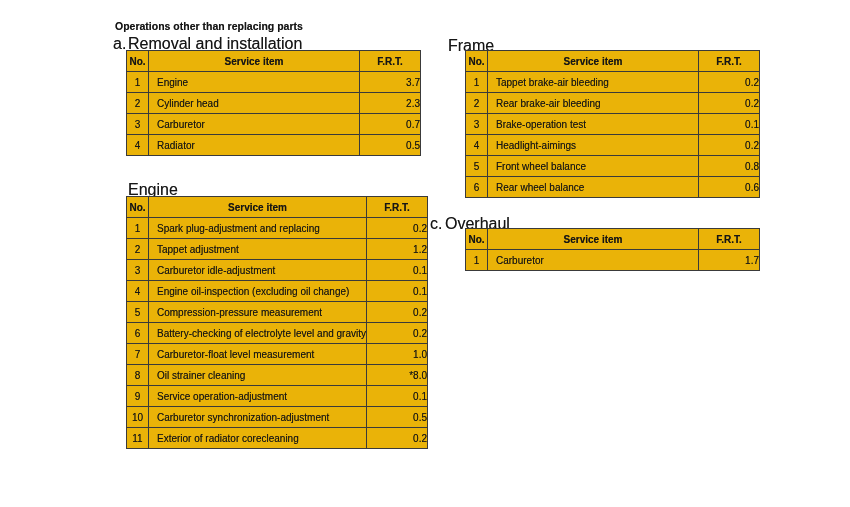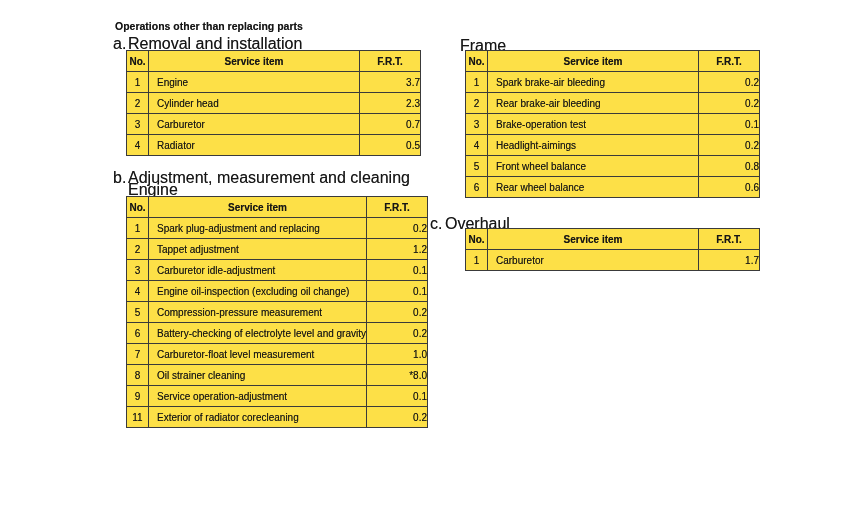--- a/index.html
+++ b/index.html
@@ -24,21 +24,21 @@
   .sec {
     position: absolute;
     font-size: 16px;
     white-space: nowrap;
   }
   .sec .letter { display: inline-block; width: 15px; }
   .svc {
     position: absolute;
     border-collapse: collapse;
     table-layout: fixed;
-    background: #fde047;
+    background: #eab308;
   }
   .svc th, .svc td {
     border: 1px solid #3a3a3a;
     height: 21px;
     font-size: 10px;
     white-space: nowrap;
     overflow: hidden;
     padding: 0;
     vertical-align: middle;
   }
@@ -91,23 +91,20 @@
           <td class="frt">0.7</td>
         </tr>
       <tr>
           <td class="no">4</td>
           <td class="item">Radiator</td>
           <td class="frt">0.5</td>
         </tr>
     </tbody>
   </table>
 
-  <div class="sec" style="left:113px; top:169px;">
-    <span class="letter">b.</span><span>Adjustment, measurement and cleaning</span>
-  </div>
   <div class="sec" style="left:128px; top:181px;">Engine</div>
 
   <table class="svc" style="left:126px; top:196px;">
     <colgroup>
         <col class="c-no">
         <col class="c-item">
         <col class="c-frt">
       </colgroup>
     <thead>
       <tr>
@@ -156,46 +153,51 @@
           <td class="no">8</td>
           <td class="item">Oil strainer cleaning</td>
           <td class="frt">*8.0</td>
         </tr>
       <tr>
           <td class="no">9</td>
           <td class="item">Service operation-adjustment</td>
           <td class="frt">0.1</td>
         </tr>
       <tr>
+          <td class="no">10</td>
+          <td class="item">Carburetor synchronization-adjustment</td>
+          <td class="frt">0.5</td>
+        </tr>
+      <tr>
           <td class="no">11</td>
           <td class="item">Exterior of radiator corecleaning</td>
           <td class="frt">0.2</td>
         </tr>
     </tbody>
   </table>
 
-  <div class="sec" style="left:460px; top:37px;">Frame</div>
+  <div class="sec" style="left:448px; top:37px;">Frame</div>
 
   <table class="svc" style="left:465px; top:50px;">
     <colgroup>
         <col class="c-no">
         <col class="c-item">
         <col class="c-frt">
       </colgroup>
     <thead>
       <tr>
         <th>No.</th>
         <th>Service item</th>
         <th>F.R.T.</th>
       </tr>
     </thead>
     <tbody>
       <tr>
           <td class="no">1</td>
-          <td class="item">Spark brake-air bleeding</td>
+          <td class="item">Tappet brake-air bleeding</td>
           <td class="frt">0.2</td>
         </tr>
       <tr>
           <td class="no">2</td>
           <td class="item">Rear brake-air bleeding</td>
           <td class="frt">0.2</td>
         </tr>
       <tr>
           <td class="no">3</td>
           <td class="item">Brake-operation test</td>

